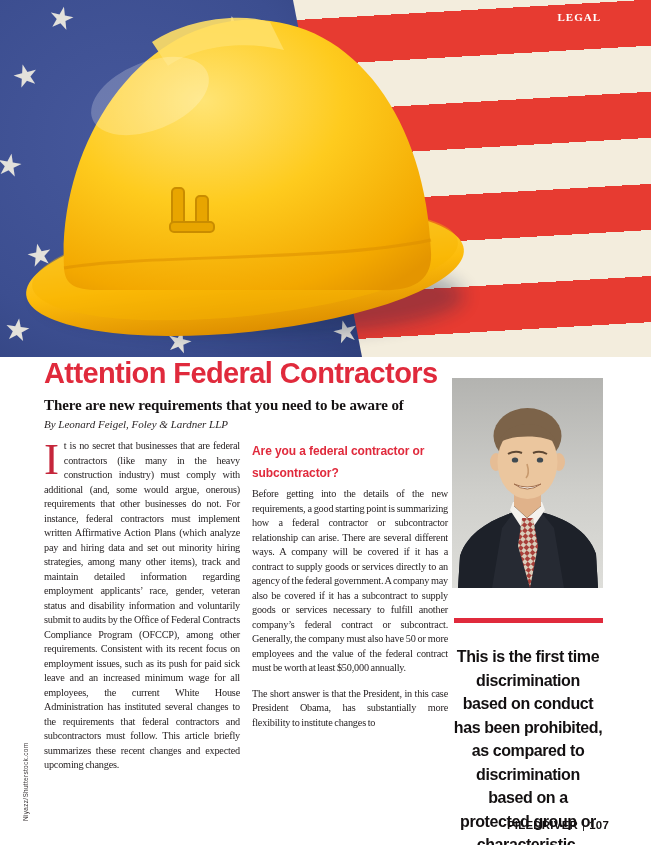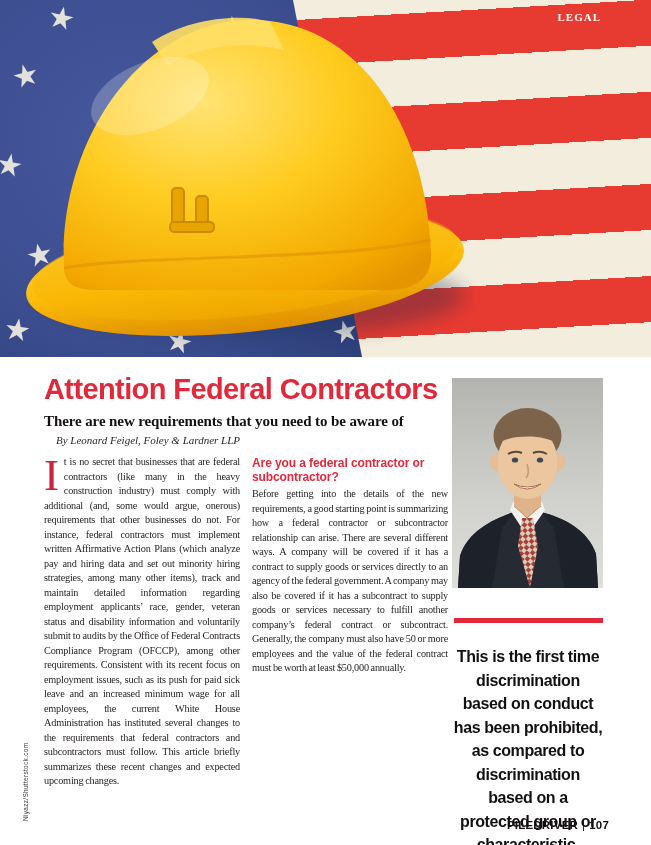--- a/index.html
+++ b/index.html
@@ -17,48 +17,48 @@
     transform:rotate(-3.3deg);transform-origin:right top;
   }
   .hero svg{position:absolute;left:0;top:0;}
   .legal-label{
     position:absolute;top:11px;right:50px;
     font-family:Liberation Serif, serif;font-weight:bold;
     font-size:11px;letter-spacing:1px;color:#ffffff;text-align:center;
   }
 
   
-  .content{position:absolute;left:44px;top:357px;width:404px;}
+  .content{position:absolute;left:44px;top:341px;width:404px;}
   .title{
     margin:16px 0 0 0;font-family:"Liberation Sans",sans-serif;font-weight:bold;
     font-size:29px;line-height:33px;letter-spacing:-0.6px;color:#e02a3c;
   }
   .subtitle{
     margin:6px 0 4px 0;font-family:"Liberation Serif",serif;font-weight:bold;
     font-size:15px;line-height:18px;letter-spacing:-0.1px;color:#151112;
   }
   .byline{
-    margin:2px 0 0 12px;font-family:"Liberation Serif",serif;font-style:italic;
+    margin:2px 0 0 0;font-family:"Liberation Serif",serif;font-style:italic;
     font-size:11px;color:#2a2526;
   }
 
   
   .columns{display:flex;gap:12px;margin-top:9px;}
   .col{width:196px;}
   .body-text{
     font-size:10.25px;line-height:14.5px;letter-spacing:-0.2px;word-spacing:-0.6px;
     text-align:justify;color:#221d1e;margin:0;
   }
   .dropcap{
     float:left;font-family:"Liberation Serif",serif;color:#c5263b;
     font-size:45px;line-height:37px;padding:2px 5px 0 0;font-weight:normal;
   }
   .sec-heading{
     font-family:"Liberation Sans",sans-serif;font-weight:bold;
-    font-size:12px;line-height:14px;letter-spacing:-0.1px;color:#e02a3c;
+    font-size:12px;line-height:22px;letter-spacing:-0.1px;color:#e02a3c;
     margin:0 0 3px 0;
   }
   .sec{margin:0 0 11px 0;}
   .sec:first-child{margin-top:1px;}
 
   
   .rail{position:absolute;left:452px;top:378px;width:152px;}
   .portrait{display:block;width:151px;height:210px;}
   .red-bar{width:149px;height:5px;background:#e02a3c;margin:30px auto 0 auto;}
   .pull-quote{
@@ -160,20 +160,21 @@
       <div class="col">
         <p class="body-text"><span class="dropcap">I</span><span>t is no secret that businesses that are federal contractors (like many in the heavy construction industry) must comply with additional (and, some would argue, onerous) requirements that other businesses do not. For instance, federal contractors must implement written Affirmative Action Plans (which analyze pay and hiring data and set out minority hiring strategies, among many other items), track and maintain detailed information regarding employment applicants’ race, gender, veteran status and disability information and voluntarily submit to audits by the Office of Federal Contracts Compliance Program (OFCCP), among other requirements. Consistent with its recent focus on employment issues, such as its push for paid sick leave and an increased minimum wage for all employees, the current White House Administration has instituted several changes to the requirements that federal contractors and subcontractors must follow. This article briefly summarizes these recent changes and expected upcoming changes.</span></p>
       </div>
 
       <div class="col">
         <div class="sec">
           <h3 class="sec-heading">Are you a federal contractor or subcontractor?</h3>
           <p class="body-text">Before getting into the details of the new requirements, a good starting point is summarizing how a federal contractor or subcontractor relationship can arise. There are several different ways. A company will be covered if it has a contract to supply goods or services directly to an agency of the federal government. A company may also be covered if it has a subcontract to supply goods or services necessary to fulfill another company’s federal contract or subcontract. Generally, the company must also have 50 or more employees and the value of the federal contract must be worth at least $50,000 annually.</p>
         </div>
         <div class="sec">
+          <p class="body-text">The short answer is that the President, in this case President Obama, has substantially more flexibility to institute changes to</p>
         </div>
       </div>
     </div>
   </div>
 
   <div class="rail">
     <svg class="portrait" viewBox="0 0 151 210">
       <defs>
         <linearGradient id="bgGrad" x1="0" y1="0" x2="0" y2="1">
           <stop offset="0%" stop-color="#b3b3b0"></stop>

